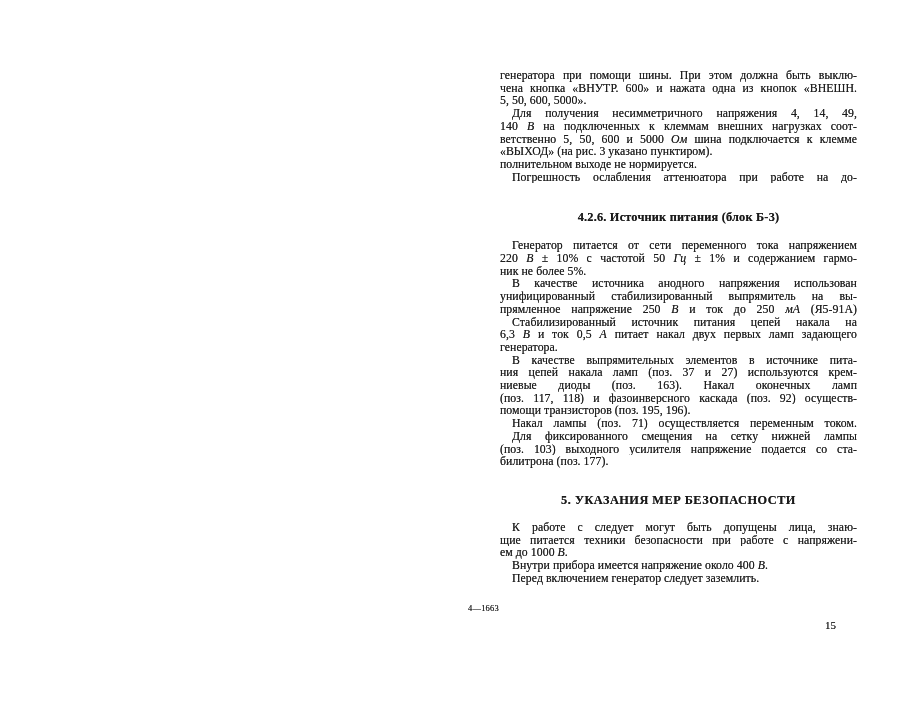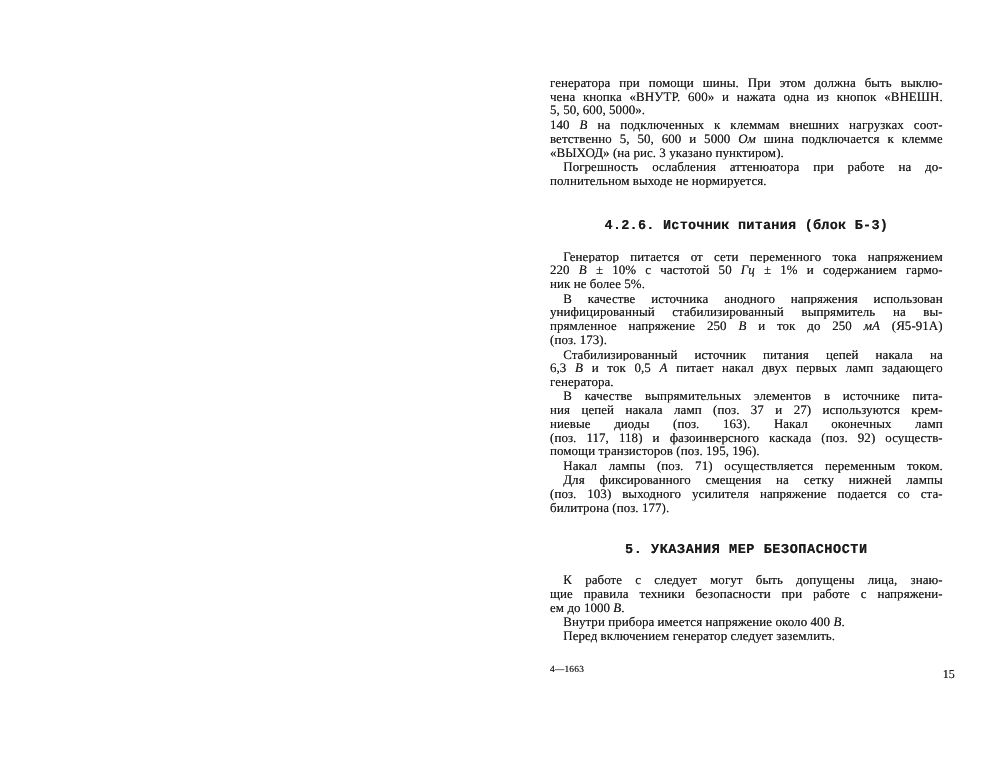--- a/index.html
+++ b/index.html
@@ -30,85 +30,85 @@
     letter-spacing: 0.05px;
     text-align: justify;
     text-align-last: justify;
     white-space: normal;
     overflow: hidden;
   }
   .line.line-last { text-align-last: left; }
   .line.first-line { text-indent: 12px; }
   .line i { font-style: italic; }
   .heading {
-    font-family: Liberation Mono, monospace;
+    font-family: Liberation Serif, serif;
     font-weight: bold;
     font-size: 12.3px;
     line-height: 15px;
     text-align: center;
     color: #1a1a1a;
     text-shadow: 0 0 0.4px rgba(25,25,25,0.75);
   }
   .heading-1 { margin: 27px 0 14px 0; letter-spacing: 0.2px; }
   .heading-2 { margin: 25px 0 13px 0; letter-spacing: 0.5px; }
   .footer-row {
     position: absolute;
-    left: 500px;
+    left: 468px;
     top: 603px;
     width: 377px;
     display: flex;
     justify-content: space-between;
     align-items: flex-start;
     color: #1d1d1d;
     text-shadow: 0 0 0.4px rgba(25,25,25,0.7);
   }
   .footer-sig {
     font-size: 8.5px;
     line-height: 10px;
     letter-spacing: 0.2px;
   }
   .page-num {
     font-size: 11px;
     line-height: 12px;
-    margin-top: 4px;
+    margin-top: 16px;
     padding-right: 9px;
   }
 </style>
 </head>
 <body>
 
 <div class="canvas">
 
   <div class="text-column">
 
   <div class="para">
         <div class="line">генератора при помощи шины. При этом должна быть выклю-</div>
         <div class="line">чена кнопка «ВНУТР. 600» и нажата одна из кнопок «ВНЕШН.</div>
         <div class="line line-last">5, 50, 600, 5000».</div>
       </div>
       <div class="para">
+        <div class="line first-line">Для получения несимметричного напряжения 4, 14, 49,</div>
         <div class="line">140 <i>В</i> на подключенных к клеммам внешних нагрузках соот-</div>
         <div class="line">ветственно 5, 50, 600 и 5000 <i>Ом</i> шина подключается к клемме</div>
         <div class="line line-last">«ВЫХОД» (на рис. 3 указано пунктиром).</div>
       </div>
       <div class="para">
+        <div class="line line-last">полнительном выходе не нормируется.</div>
         <div class="line first-line">Погрешность ослабления аттенюатора при работе на до-</div>
-        <div class="line line-last">полнительном выходе не нормируется.</div>
       </div>
       <div class="heading heading-1">4.2.6. Источник питания (блок Б-3)</div>
       <div class="para">
         <div class="line first-line">Генератор питается от сети переменного тока напряжением</div>
         <div class="line">220 <i>В</i> ± 10% с частотой 50 <i>Гц</i> ± 1% и содержанием гармо-</div>
         <div class="line line-last">ник не более 5%.</div>
       </div>
       <div class="para">
         <div class="line first-line">В качестве источника анодного напряжения использован</div>
         <div class="line">унифицированный стабилизированный выпрямитель на вы-</div>
         <div class="line">прямленное напряжение 250 <i>В</i> и ток до 250 <i>мА</i> (Я5-91А)</div>
-        <div class="line line-last">(поз. 173).</div>
       </div>
       <div class="para">
         <div class="line first-line">Стабилизированный источник питания цепей накала на</div>
         <div class="line">6,3 <i>В</i> и ток 0,5 <i>А</i> питает накал двух первых ламп задающего</div>
         <div class="line line-last">генератора.</div>
       </div>
       <div class="para">
         <div class="line first-line">В качестве выпрямительных элементов в источнике пита-</div>
         <div class="line">ния цепей накала ламп (поз. 37 и 27) используются крем-</div>
         <div class="line">ниевые диоды (поз. 163). Накал оконечных ламп</div>
@@ -119,21 +119,21 @@
         <div class="line first-line">Накал лампы (поз. 71) осуществляется переменным током.</div>
       </div>
       <div class="para">
         <div class="line first-line">Для фиксированного смещения на сетку нижней лампы</div>
         <div class="line">(поз. 103) выходного усилителя напряжение подается со ста-</div>
         <div class="line line-last">билитрона (поз. 177).</div>
       </div>
       <div class="heading heading-2">5. УКАЗАНИЯ МЕР БЕЗОПАСНОСТИ</div>
       <div class="para">
         <div class="line first-line">К работе с следует могут быть допущены лица, знаю-</div>
-        <div class="line">щие правила техники безопасности при работе с напряжени-</div>
+        <div class="line">щие питается техники безопасности при работе с напряжени-</div>
         <div class="line line-last">ем до 1000 <i>В</i>.</div>
       </div>
       <div class="para">
         <div class="line line-last first-line">Внутри прибора имеется напряжение около 400 <i>В</i>.</div>
       </div>
       <div class="para">
         <div class="line line-last first-line">Перед включением генератор следует заземлить.</div>
       </div>
     </div>
 

